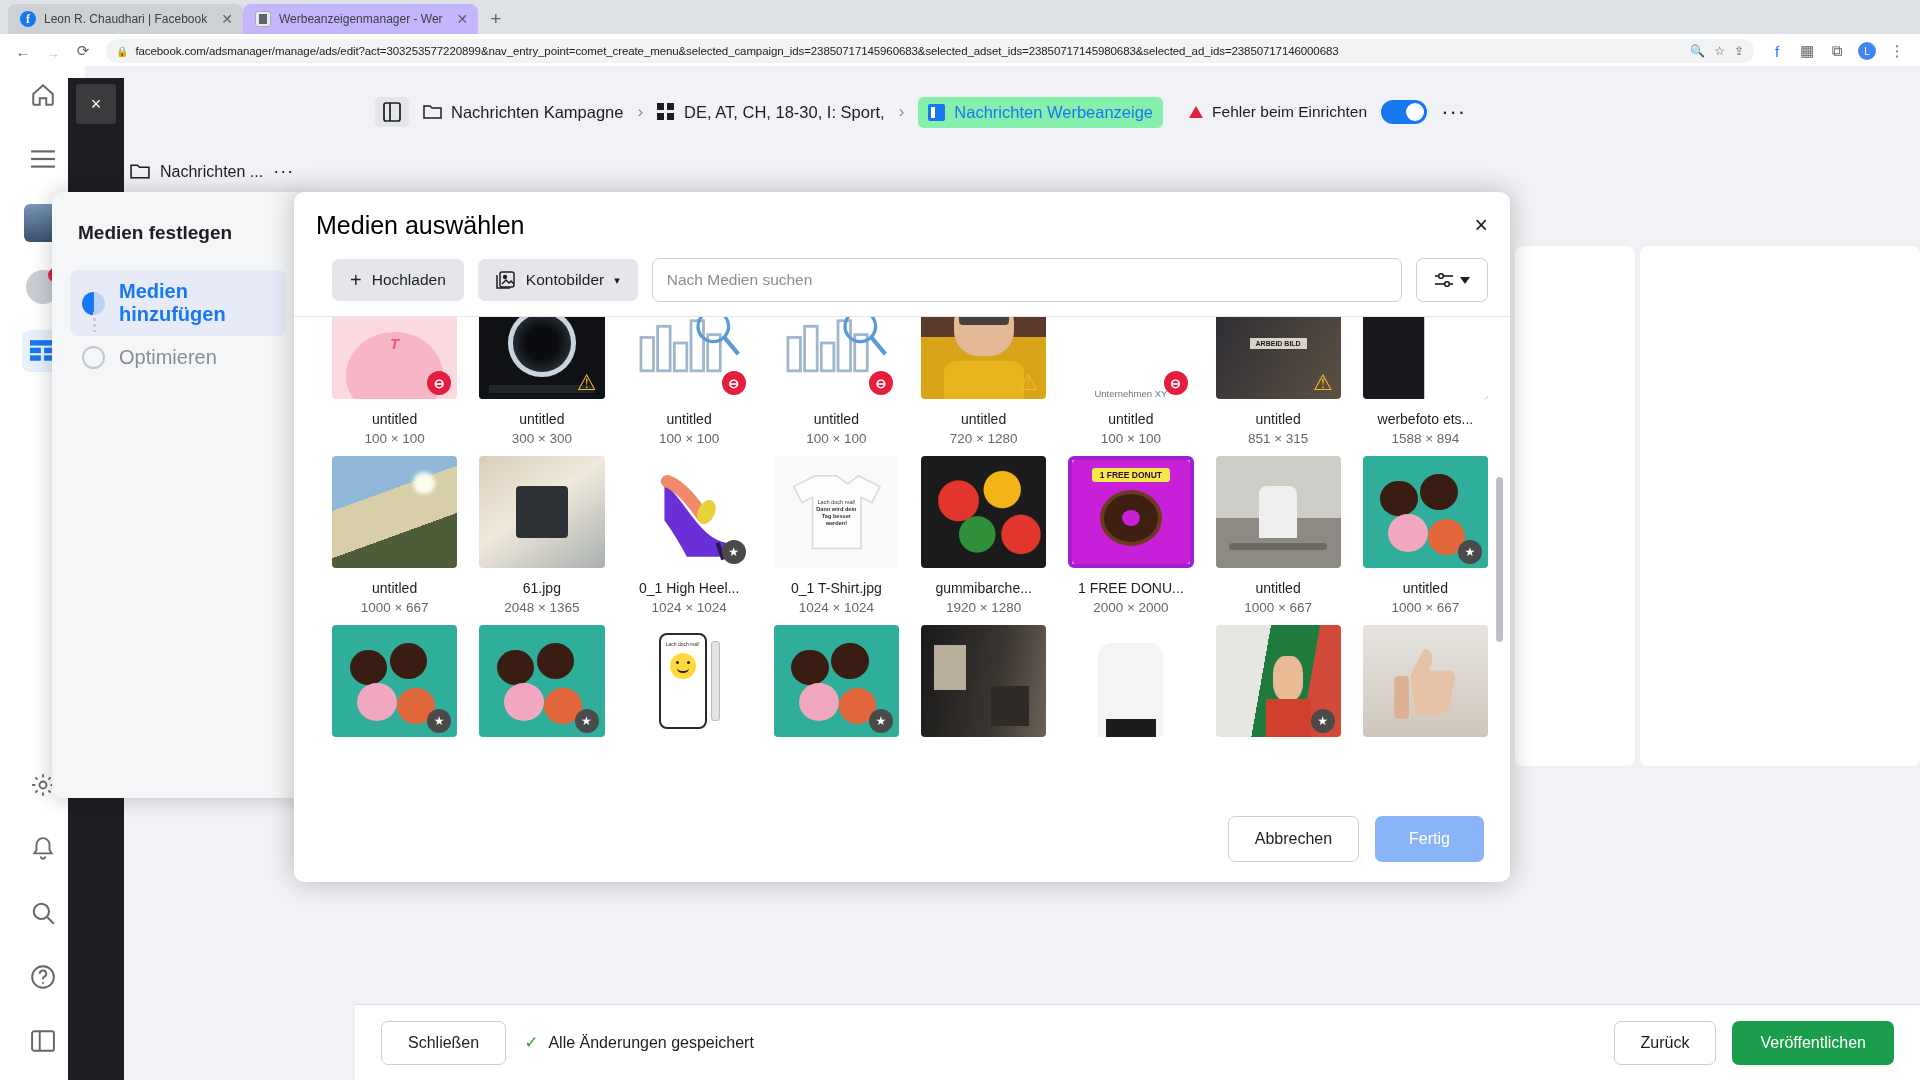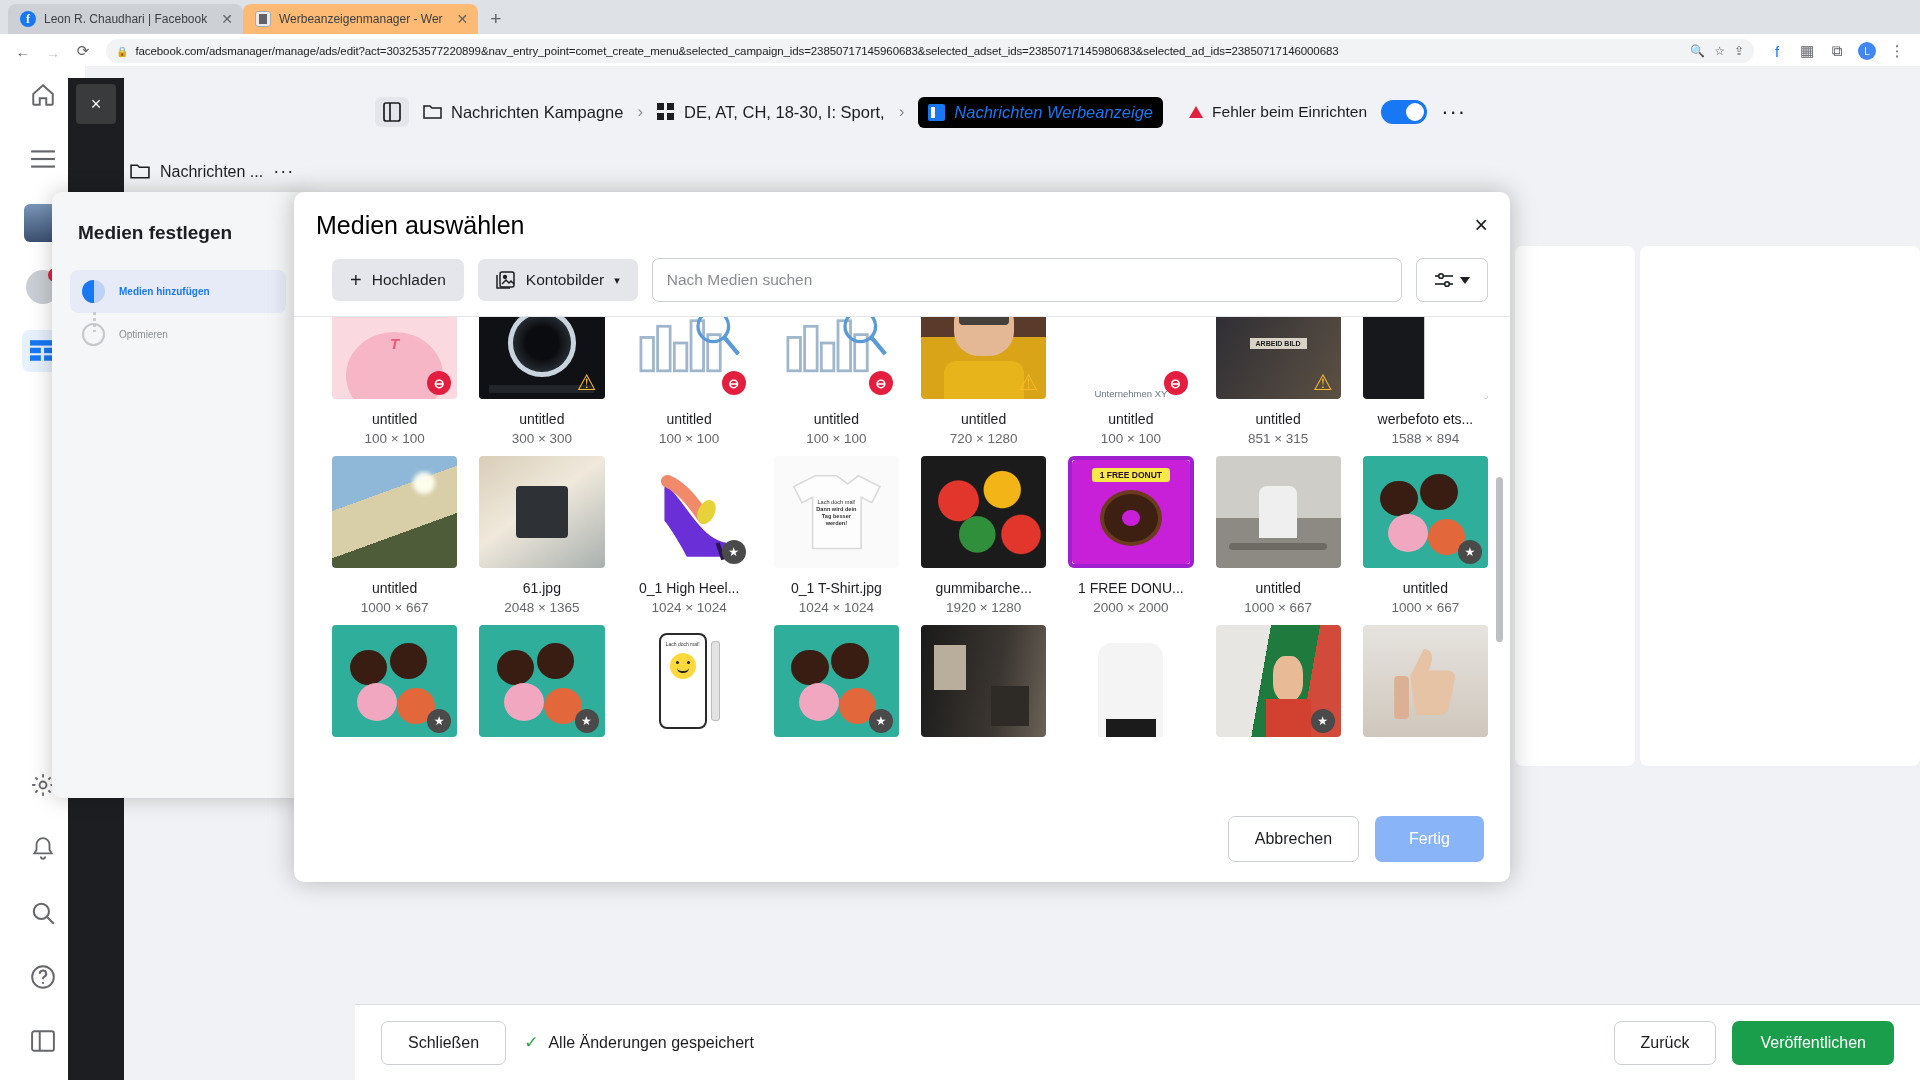--- a/index.html
+++ b/index.html
@@ -12,21 +12,21 @@
 
   
   .browser { width:1920px; height:1080px; position:relative; background:#dee1e6; }
   .tabstrip { height:34px; background:#dee1e6; display:flex; align-items:flex-end; padding-left:8px; }
   .tab {
     height:30px; display:flex; align-items:center; gap:8px;
     padding:0 10px 0 12px; border-radius:8px 8px 0 0;
     font-size:12px; color:#3c4043; max-width:330px; position:relative;
   }
   .tab.inactive { background:#cdd1d6; }
-  .tab.active { background:#fdba74; }
+  .tab.active { background:#c4b5fd; }
   .tab-favicon { width:16px;height:16px;border-radius:3px;flex:none;display:flex;align-items:center;justify-content:center;}
   .fb-ico { background:#1877f2; color:#fff; font-weight:bold; font-size:12px; border-radius:50%; font-family:"Liberation Serif",serif;}
   .doc-ico { background:#e8eaed; border:1px solid #aaa; }
   .doc-ico i { display:block;width:8px;height:10px;background:#5f6368;}
   .tab-title { white-space:nowrap; overflow:hidden; text-overflow:clip; }
   .tab-close { font-size:14px; color:#5f6368; margin-left:auto; padding-left:6px; }
   .newtab { font-size:19px; color:#5f6368; padding:0 12px 4px 12px; }
 
   .urlbar-row { height:34px; background:#ffffff; display:flex; align-items:center; padding:0 10px; gap:4px;}
   .navbtn { width:26px;height:26px;display:flex;align-items:center;justify-content:center;color:#5f6368;font-size:15px; }
@@ -55,21 +55,21 @@
   .rail-spacer { flex:1; }
 
   
   .editorpanel { position:absolute; left:68px; top:12px; width:56px; height:1002px; background:#1c1e21; }
   .closebox { position:absolute; left:76px; top:18px; width:40px;height:40px; background:#3a3b3c; border-radius:4px; display:flex;align-items:center;justify-content:center;color:#fff;font-size:18px;}
 
   
   .adstop { position:absolute; left:355px; top:12px; right:0; height:68px; background:#f0f2f5; display:flex; align-items:center; gap:14px; padding:0 20px; }
   .panelbtn { width:34px;height:30px;background:#e4e6eb;border-radius:6px;display:flex;align-items:center;justify-content:center;}
   .crumb { display:flex; align-items:center; gap:9px; font-size:16.5px; color:#1c1e21; white-space:nowrap;}
-  .crumb.sel { background:#000000; color:#1877f2; padding:6px 10px; border-radius:6px;font-style:italic;}
+  .crumb.sel { background:#86efac; color:#1877f2; padding:6px 10px; border-radius:6px;}
   .sep { color:#8a8d91; font-size:17px; }
   .err { display:flex;align-items:center;gap:9px;font-size:15.5px;color:#1c1e21;margin-left:12px;}
   .tri { width:0;height:0;border-left:7px solid transparent;border-right:7px solid transparent;border-bottom:12px solid #e41e3f;}
   .toggle { width:46px;height:24px;border-radius:12px;background:#1877f2;position:relative;}
   .toggle::after{content:"";position:absolute;right:3px;top:3px;width:18px;height:18px;border-radius:50%;background:#fff;}
   .dots { font-size:22px; color:#1c1e21; letter-spacing:1px; }
 
   
   .subbar { position:absolute; left:130px; top:95px; width:222px; display:flex; align-items:center; gap:10px; font-size:16px; color:#1c1e21;}
 
@@ -77,21 +77,21 @@
   .bgcard { position:absolute; background:#fff; border-radius:8px; }
 
   
   .modal-left {
     position:absolute; left:52px; top:126px; width:252px; height:606px;
     background:#f5f6f7; border-radius:10px 0 0 10px;
     box-shadow:0 0 22px rgba(0,0,0,.22);
     padding:30px 18px 0 18px;
   }
   .ml-title { font-size:19px; font-weight:bold; color:#1c1e21; margin:0 0 26px 8px;}
-  .step { display:flex; align-items:center; gap:14px; padding:10px 12px; border-radius:8px; font-size:10px; position:relative;}
+  .step { display:flex; align-items:center; gap:14px; padding:10px 12px; border-radius:8px; font-size:20px; position:relative;}
   .step.active { background:#e7ebf7; color:#1877f2; font-weight:bold; }
   .step.idle { color:#8a8d91; }
   .circ { width:23px;height:23px;border-radius:50%;flex:none; }
   .circ.half { background:linear-gradient(90deg,#1877f2 50%,#bcd3f5 50%); }
   .circ.empty { border:2px solid #c4c7cb; }
   .dotline { position:absolute; left:23px; top:42px; width:3px; height:20px; background:repeating-linear-gradient(#c8cbd0 0 3px, transparent 3px 6px); }
 
   .modal {
     position:absolute; left:294px; top:126px; width:1216px; height:690px;
     background:#fff; border-radius:10px; box-shadow:0 0 26px rgba(0,0,0,.25);

